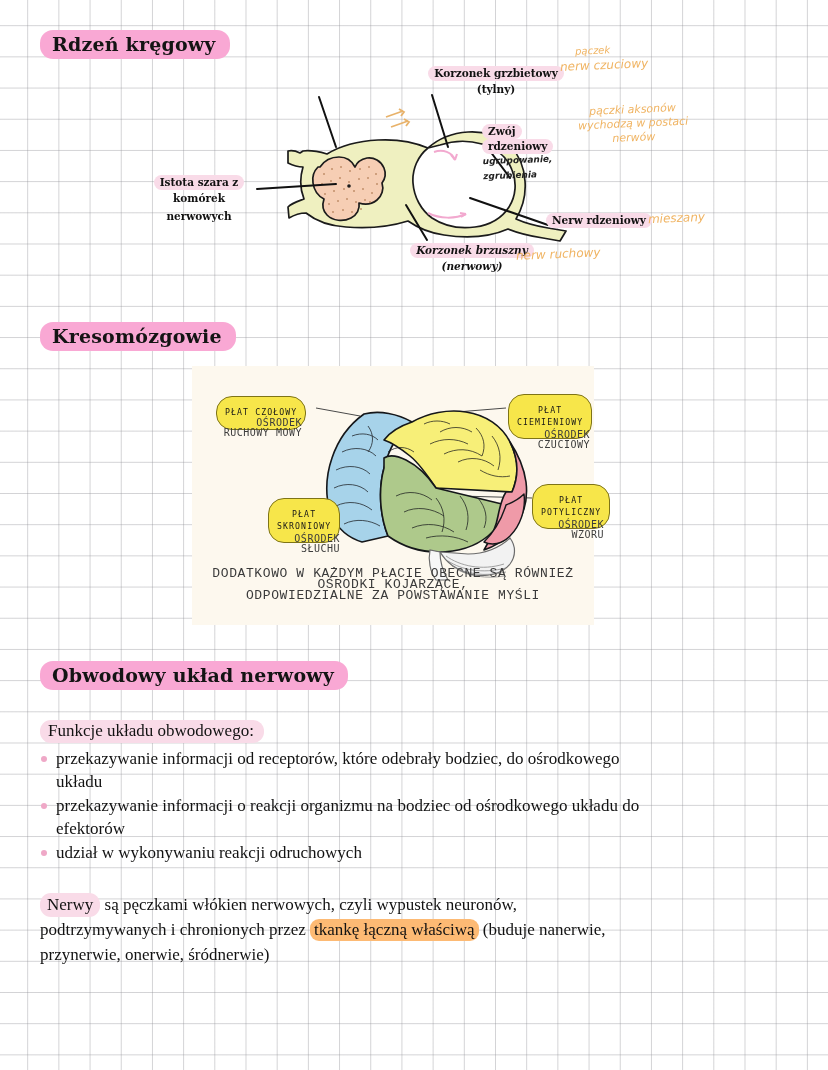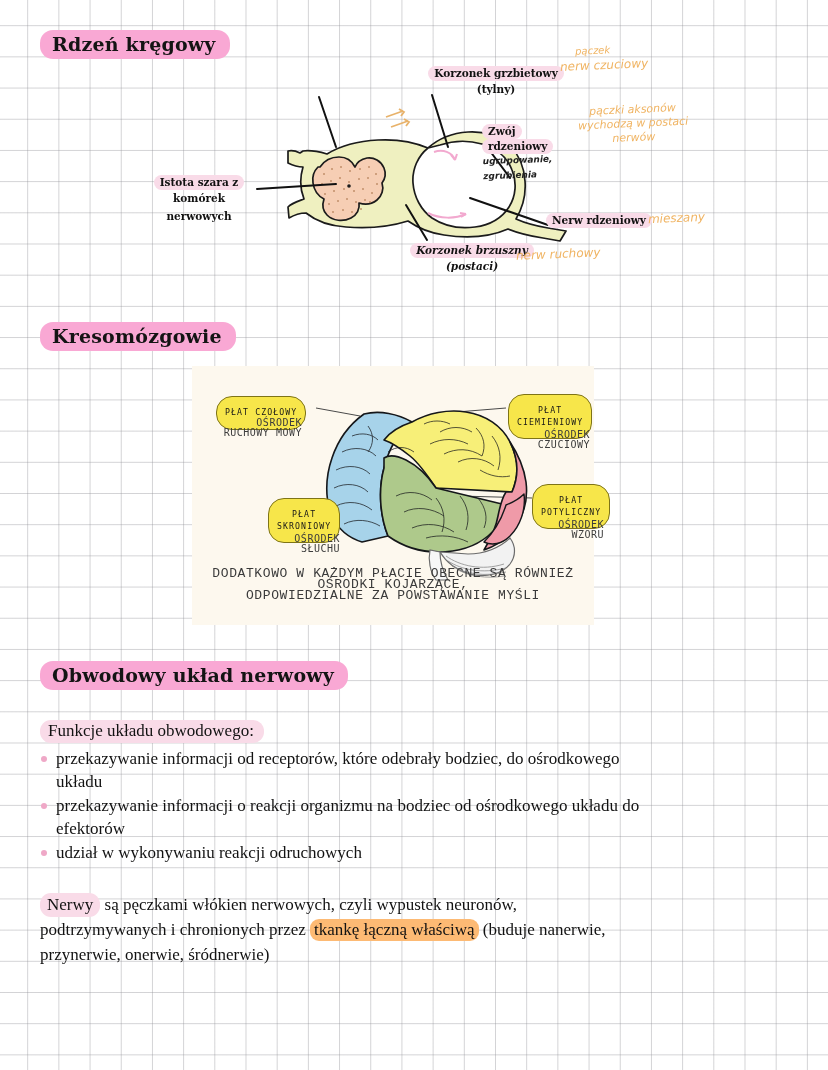--- a/index.html
+++ b/index.html
@@ -246,21 +246,21 @@
       <span class="hl">Zwój</span><br>
       <span class="hl">rdzeniowy</span>
     </div>
 
     <div class="lbl" id="lbl-nerw">
       <span class="hl">Nerw rdzeniowy</span>
     </div>
 
     <div class="lbl" id="lbl-brzu">
       <span class="hl">Korzonek brzuszny</span><br>
-      <span class="pl">(postaci)</span>
+      <span class="pl">(nerwowy)</span>
     </div>
 
     <div class="hand sm" id="hw-paczek">pączek</div>
     <div class="hand" id="hw-nerwcz">nerw czuciowy</div>
 
     <div class="hand" id="hw-paczki">
       <span>pączki aksonów</span><br>
       <span>wychodzą w postaci</span><br>
       <span>nerwów</span>
     </div>

